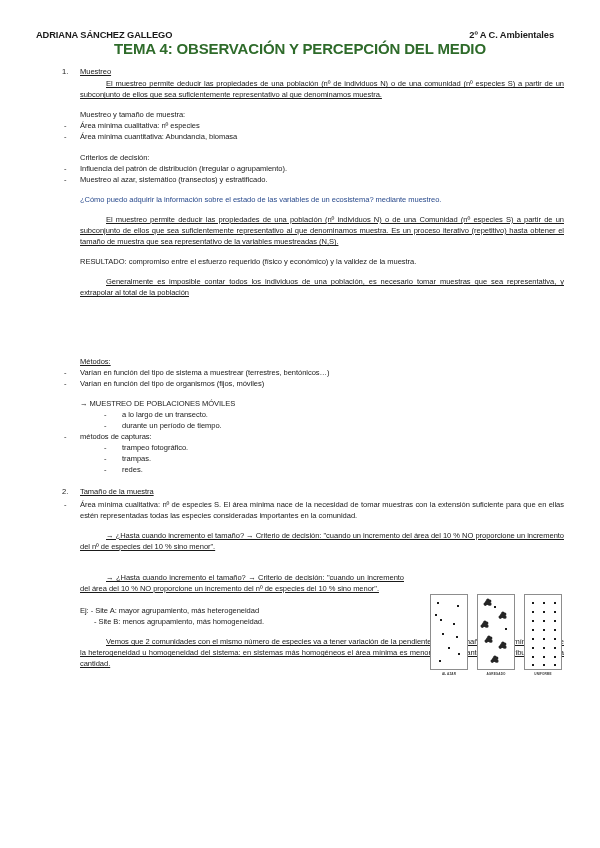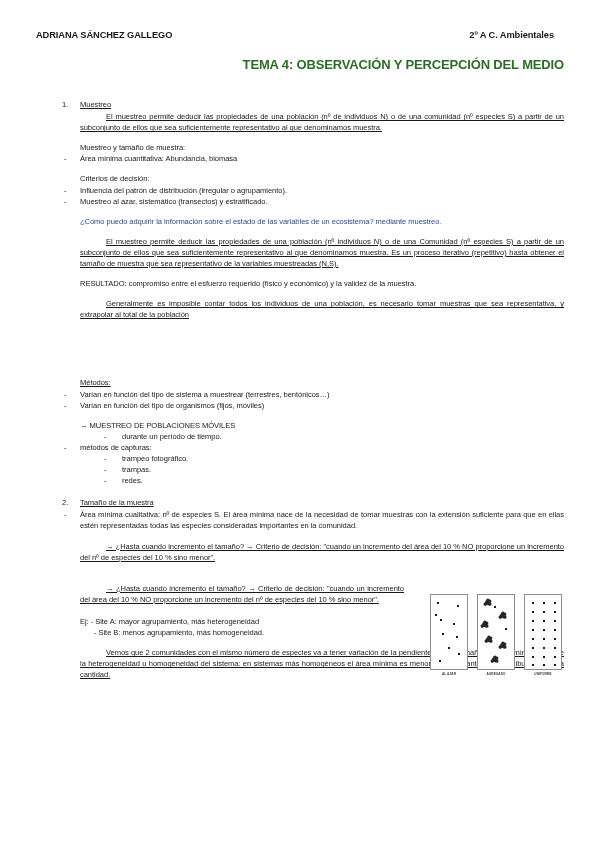--- a/index.html
+++ b/index.html
@@ -21,31 +21,31 @@
   }
 
   
   .doc-header {
     display: flex;
     justify-content: space-between;
     align-items: baseline;
     font-weight: bold;
     font-size: 9.3px;
     letter-spacing: -0.1px;
-    margin-bottom: 17px;
+    margin-bottom: 0;
   }
   .doc-header .right { padding-right: 10px; }
 
   .doc-title {
-    text-align: right;
+    text-align: center;
     font-weight: bold;
-    font-size: 13px;
+    font-size: 15px;
     color: #2e6b2a;
     letter-spacing: -0.15px;
-    margin: 0 0 27px 0;
+    margin: 0 0 9px 0;
   }
 
   
   .body-text {
     font-size: 7.55px;
     line-height: 1.47;
     letter-spacing: -0.05px;
   }
   p { margin: 0; }
   .just { text-align: justify; }
@@ -152,20 +152,21 @@
       <span class="num">1.</span>
       <span class="label">Muestreo</span>
     </div>
 
     <p class="just indent pad-l">El muestreo permite deducir las propiedades de una población (nº de individuos N) o de una comunidad (nº especies S) a partir de un subconjunto de ellos que sea suficientemente representativo al que denominamos muestra.</p>
 
     <div class="gap"></div>
 
     <p class="pad-l">Muestreo y tamaño de muestra:</p>
     <ul class="dash-list">
+      <li>Área mínima cualitativa: nº especies</li>
       <li>Área mínima cuantitativa: Abundancia, biomasa</li>
     </ul>
 
     <div class="gap"></div>
 
     <p class="pad-l">Criterios de decisión:</p>
     <ul class="dash-list">
       <li>Influencia del patrón de distribución (irregular o agrupamiento).</li>
       <li>Muestreo al azar, sistemático (transectos) y estratificado.</li>
     </ul>
@@ -191,20 +192,21 @@
     <p class="pad-l u">Métodos:</p>
     <ul class="dash-list">
       <li>Varían en función del tipo de sistema a muestrear (terrestres, bentónicos…)</li>
       <li>Varían en función del tipo de organismos (fijos, móviles)</li>
     </ul>
 
     <div class="gap"></div>
 
     <p class="pad-l">→ MUESTREO DE POBLACIONES MÓVILES</p>
     <ul class="dash-list sub">
+      <li>a lo largo de un transecto.</li>
       <li>durante un período de tiempo.</li>
     </ul>
     <ul class="dash-list">
       <li>métodos de capturas:</li>
     </ul>
     <ul class="dash-list sub">
       <li>trampeo fotográfico.</li>
       <li>trampas.</li>
       <li>redes.</li>
     </ul>

